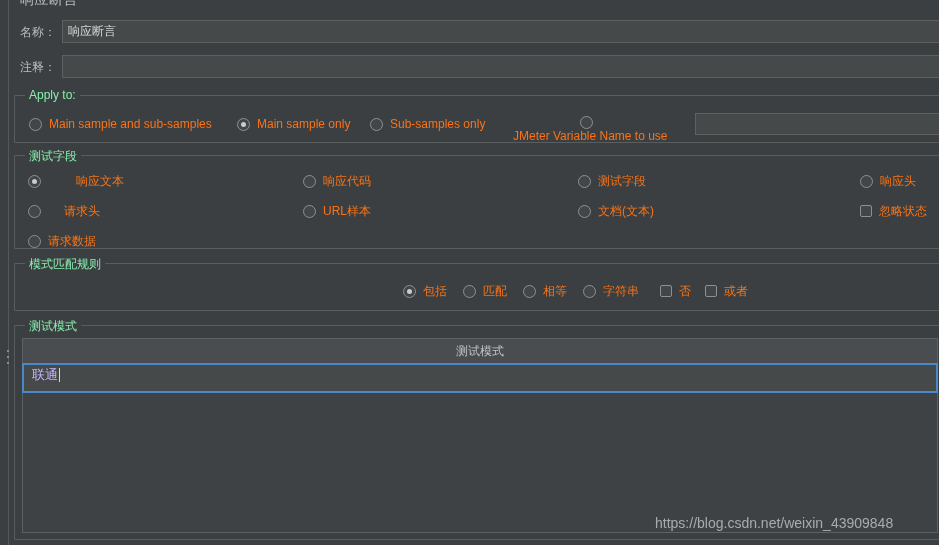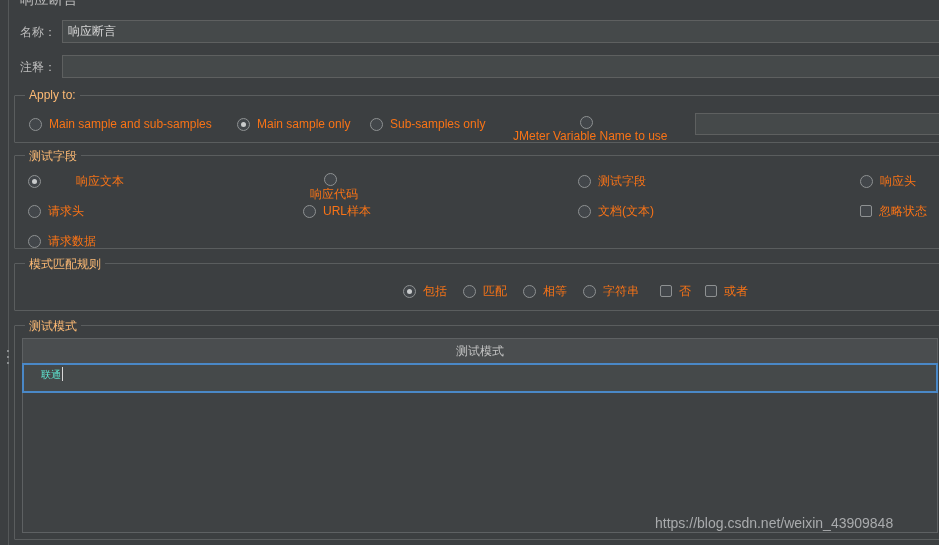--- a/index.html
+++ b/index.html
@@ -83,21 +83,21 @@
     box-sizing: border-box;
     border: 1px solid #5a5d5e;
     border-radius: 1px;
   }
   .group > .group-title {
     position: absolute;
     top: -8px; left: 10px;
     padding: 0 4px;
     background: #3c3f41;
     font-size: 12px;
-    color: #fdba74;
+    color: #86efac;
     white-space: nowrap;
   }
 
   
   .opt {
     position: absolute;
     display: flex;
     align-items: center;
     white-space: nowrap;
     height: 16px;
@@ -147,23 +147,23 @@
     font-size: 12px;
     text-align: center;
     line-height: 24px;
     height: 25px;
   }
   .tbl-cell-editing {
     position: absolute;
     box-sizing: border-box;
     background: #45494a;
     border: 2px solid #4a88c7;
-    color: #5eead4;
-    font-size: 10px;
-    padding: 2px 4px 0 17px;
+    color: #c4b5fd;
+    font-size: 13px;
+    padding: 2px 4px 0 8px;
     line-height: 16px;
     overflow: hidden;
     white-space: nowrap;
   }
   .caret {
     display: inline-block;
     width: 1px;
     height: 14px;
     background: #d8d8d8;
     vertical-align: -3px;
@@ -235,34 +235,34 @@
     <div class="textbox" style="left:680px; top:17px; width:260px; height:22px;"></div>
   </div>
 
   <div class="group" style="left:14px; top:155px; width:930px; height:94px;">
     <span class="group-title">测试字段</span>
 
     <div class="opt" style="left:13px; top:17px;gap:28px;">
       <span class="radio on"></span>
       <span class="opt-label">响应文本</span>
     </div>
-    <div class="opt" style="left:288px; top:17px;flex-direction:column;">
+    <div class="opt" style="left:288px; top:17px;">
       <span class="radio"></span>
       <span class="opt-label">响应代码</span>
     </div>
     <div class="opt" style="left:563px; top:17px;">
       <span class="radio"></span>
       <span class="opt-label">测试字段</span>
     </div>
     <div class="opt" style="left:845px; top:17px;">
       <span class="radio"></span>
       <span class="opt-label">响应头</span>
     </div>
 
-    <div class="opt" style="left:13px; top:47px;">
+    <div class="opt" style="left:13px; top:47px;gap:16px;">
       <span class="radio"></span>
       <span class="opt-label">请求头</span>
     </div>
     <div class="opt" style="left:288px; top:47px;">
       <span class="radio"></span>
       <span class="opt-label">URL样本</span>
     </div>
     <div class="opt" style="left:563px; top:47px;">
       <span class="radio"></span>
       <span class="opt-label">文档(文本)</span>

